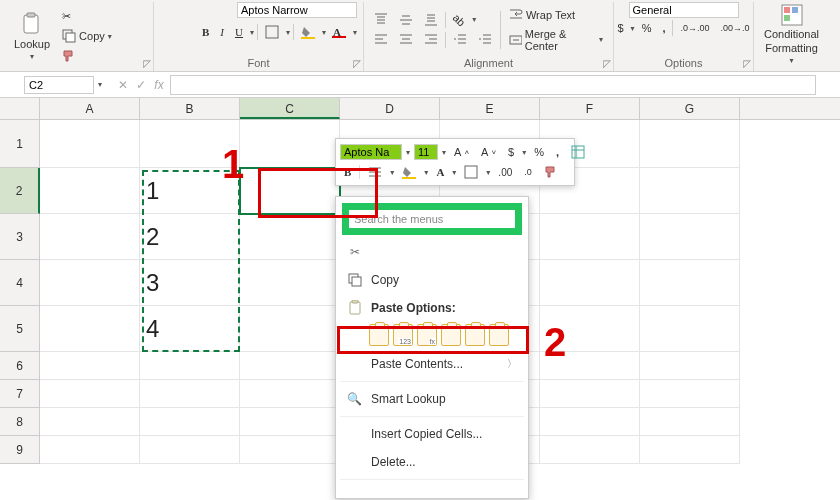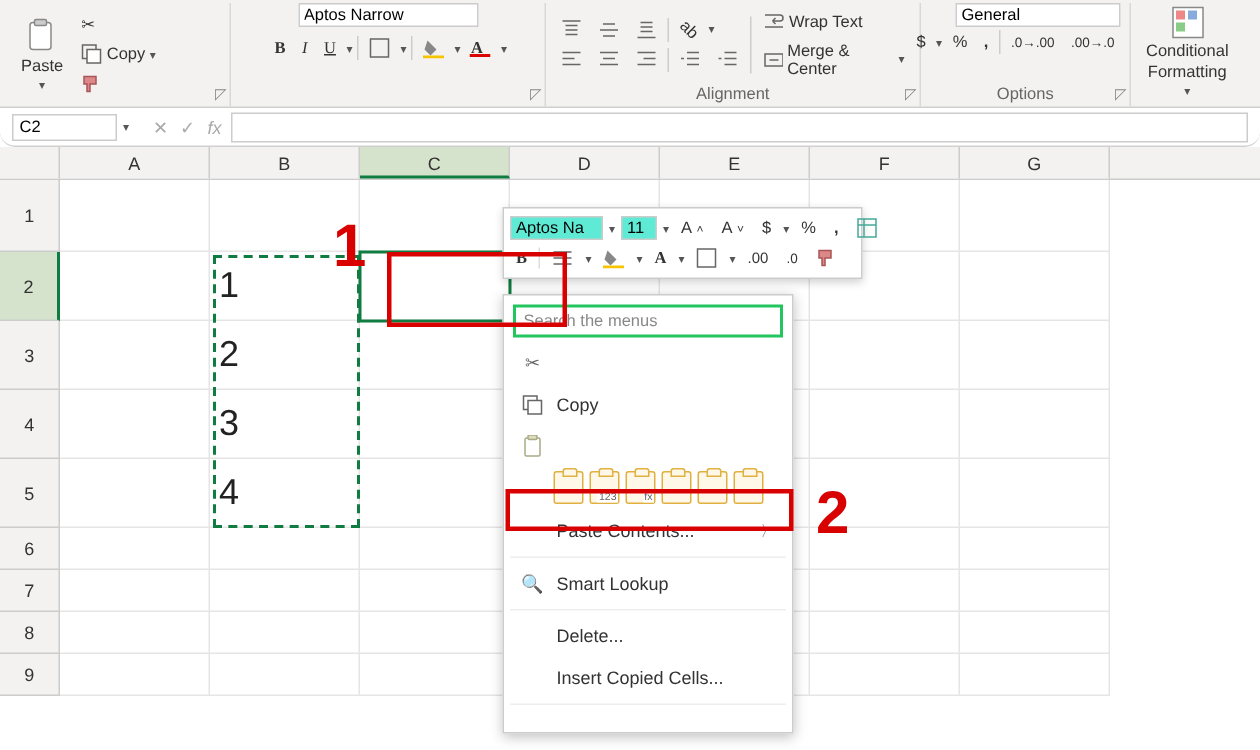--- a/index.html
+++ b/index.html
@@ -12,21 +12,21 @@
   .ribbon-group-body { flex: 1; display: flex; align-items: center; gap: 4px; }
   .rb-col { display: flex; flex-direction: column; gap: 2px; }
   .rb-row { display: flex; align-items: center; gap: 3px; }
   .rb-btn { padding: 2px 4px; border: none; background: transparent; font-size: 11px; color: #333; display: flex; align-items: center; gap: 3px; cursor: pointer; }
   .rb-bigbtn { display: flex; flex-direction: column; align-items: center; font-size: 11px; gap: 2px; cursor: pointer; padding: 2px 4px; }
   .dbs { border: 1px solid #ccc; font-size: 11px; padding: 1px 3px; background: #fff; }
   .caret { font-size: 8px; color: #555; }
   .launcher { position: absolute; right: 2px; bottom: 2px; font-size: 10px; color: #888; cursor: pointer; }
 
   
-  .fmrow { display: flex; align-items: center; gap: 4px; padding: 4px 8px; border-bottom: 1px solid #d0d0d0; background: #fff; height: 26px; border-radius: 10px; }
+  .fmrow { display: flex; align-items: center; gap: 4px; padding: 4px 24px; border-bottom: 1px solid #d0d0d0; background: #fff; height: 26px; }
   .namebox { border: 1px solid #ccc; width: 70px; font-size: 11px; padding: 2px 4px; background: #fff; }
   .fbox { border: 1px solid #ccc; flex: 1; height: 20px; background: #fff; }
   .fctl { color: #aaa; font-size: 12px; width: 14px; text-align: center; }
 
   
   .grid { position: relative; }
   .colhdrs { display: flex; height: 22px; background: #f3f2f1; border-bottom: 1px solid #ccc; }
   .corner { width: 40px; border-right: 1px solid #ccc; background: #f3f2f1; }
   .colhdr { width: 100px; border-right: 1px solid #ccc; text-align: center; font-size: 12px; color: #333; line-height: 22px; background: #f3f2f1; }
   .colhdr.sel { background: #d5e2cc; border-bottom: 2px solid #107c41; }
@@ -39,25 +39,25 @@
   .gr.r1 .cell, .gr.r1 .rowhdr { height: 48px; line-height: 48px; }
   .gri .cell, .gri .rowhdr { height: 46px; line-height: 46px; }
   .gr.small .cell, .gr.small .rowhdr { height: 28px; line-height: 28px; }
 
   
   .ants { position: absolute; border: 2px dashed #107c41; pointer-events: none; }
 
   
   .minibar { position: absolute; background: #fff; border: 1px solid #ccc; box-shadow: 0 2px 6px rgba(0,0,0,0.2); display: flex; flex-direction: column; padding: 3px; font-size: 11px; }
   .minibar .rb-row { gap: 4px; padding: 1px; }
-  .mini-dd { border: 1px solid #ccc; font-size: 11px; padding: 1px 3px; background: #5eead4; }
+  .mini-dd { border: 1px solid #ccc; font-size: 11px; padding: 1px 3px; background: #84cc16; }
 
   
   .ctxmenu { position: absolute; background: #fff; border: 1px solid #ccc; box-shadow: 0 2px 8px rgba(0,0,0,0.25); width: 194px; font-size: 12px; padding: 3px; }
-  .ctx-search { border: 2px solid #22c55e; margin: 3px; padding: 3px 5px; font-size: 11px; color: #888; }
+  .ctx-search { border: 7px solid #22c55e; margin: 3px; padding: 3px 5px; font-size: 11px; color: #888; }
   .ctx-item { display: flex; align-items: center; gap: 8px; padding: 6px 8px; cursor: pointer; }
   .ctx-ic { width: 16px; height: 16px; display: inline-flex; align-items: center; justify-content: center; color: #666; font-size: 12px; }
   .ctx-label { flex: 1; }
   .ctx-item.disabled { color: #aaa; }
   .ctx-item .arrow { font-size: 10px; color: #666; }
   .ctx-row-icons { display: flex; gap: 4px; padding: 2px 6px 4px 30px; }
   .ctx-clip { width: 20px; height: 22px; border: 1px solid #e0b040; border-radius: 2px; position: relative; background: #fff8e8; }
   .ctx-clip::before { content:""; position:absolute; top:-3px; left:5px; width:8px; height:4px; border:1px solid #e0b040; border-radius:2px 2px 0 0; background:#fff8e8; }
   .ctx-clip .sub { position: absolute; bottom: 0; right: 0; font-size: 7px; color: #666; background: #fff; padding: 0 1px; }
   .sep { height: 1px; background: #eee; margin: 3px 1px; }
@@ -73,21 +73,21 @@
 
 <div class="ribbon">
 
   <div class="ribbon-group" style="width:150px">
     <div class="ribbon-group-body">
       <div class="rb-bigbtn">
         <svg width="22" height="24" viewBox="0 0 22 24">
             <rect x="3" y="3" width="14" height="18" rx="2" fill="#fff" stroke="#888"></rect>
             <rect x="6" y="1" width="8" height="4" rx="1" fill="#ccc" stroke="#888"></rect>
           </svg>
-        <span>Paste</span>
+        <span>Lookup</span>
         <span class="caret">▾</span>
       </div>
       <div class="rb-col">
         <div class="rb-btn">
             <span>✂</span>
           </div>
         <div class="rb-btn">
           <svg width="14" height="14" viewBox="0 0 14 14">
               <rect x="1" y="1" width="9" height="9" fill="none" stroke="#666"></rect>
               <rect x="4" y="4" width="9" height="9" fill="#fff" stroke="#666"></rect>
@@ -99,21 +99,21 @@
           <svg width="14" height="14" viewBox="0 0 14 14">
               <path d="M2 2h8v5H6v5H4V7H2z" fill="#d88" stroke="#a55"></path>
             </svg>
         </div>
       </div>
     </div>
     <span class="launcher">◸</span>
   </div>
 
   <div class="ribbon-group" style="width:210px">
-    <div class="ribbon-group-body rb-col" style="align-items:center;gap:4px">
+    <div class="ribbon-group-body rb-col" style="align-items:flex-end;gap:4px">
       <div class="rb-row">
         <input class="dbs" style="width: 120px;" value="Aptos Narrow">
       </div>
       <div class="rb-row">
         <span class="rb-btn" style="font-weight:700;font-family:serif">B</span>
         <span class="rb-btn" style="font-style:italic;font-family:serif">I</span>
         <span class="rb-btn" style="text-decoration:underline;font-family:serif">U</span>
           <span class="caret">▾</span>
         <span style="width:1px;height:16px;background:#ccc"></span>
         <span class="rb-btn">
@@ -132,20 +132,21 @@
           <span class="caret">▾</span>
         <span class="rb-btn">
             <span style="font-family:serif;font-weight:700">A</span>
             <svg width="14" height="4" style="margin-left:-12px;margin-top:12px">
               <rect width="14" height="2" fill="#d00"></rect>
             </svg>
           </span>
           <span class="caret">▾</span>
       </div>
     </div>
+    <div class="ribbon-group-label">Font</div>
     <span class="launcher">◸</span>
   </div>
 
   <div class="ribbon-group" style="width:250px">
     <div class="ribbon-group-body">
       <div class="rb-col">
         <div class="rb-row">
           <span class="rb-btn">
               <svg width="14" height="14">
                 <path d="M1 1h12M3 4h8M3 7h8M3 10h8" stroke="#666"></path>
@@ -212,21 +213,21 @@
           <span>Merge &amp; Center</span>
           <span class="caret">▾</span>
         </div>
       </div>
     </div>
     <div class="ribbon-group-label">Alignment</div>
     <span class="launcher">◸</span>
   </div>
 
   <div class="ribbon-group" style="width:140px">
-    <div class="ribbon-group-body rb-col" style="align-items:flex-end">
+    <div class="ribbon-group-body rb-col" style="align-items:center">
       <input class="dbs" style="width: 110px;" value="General">
       <div class="rb-row">
         <span class="rb-btn">$</span>
           <span class="caret">▾</span>
         <span class="rb-btn">%</span>
         <span class="rb-btn" style="font-weight:700">,</span>
         <span style="width:1px;height:16px;background:#ccc"></span>
         <span class="rb-btn">
             <span style="font-size:9px">.0→.00</span>
           </span>
@@ -447,20 +448,21 @@
       </span>
     <span class="ctx-label">Copy</span>
   </div>
   <div class="ctx-item" style="cursor:default">
     <span class="ctx-ic">
         <svg width="14" height="16">
           <rect x="2" y="2" width="10" height="12" rx="1" fill="#fff" stroke="#aa8"></rect>
           <rect x="4" y="0" width="6" height="3" rx="1" fill="#ddb" stroke="#aa8"></rect>
         </svg>
       </span>
+    <span class="ctx-label" style="font-weight:600">Paste Options:</span>
   </div>
   <div class="ctx-row-icons">
     <div class="ctx-clip">
         <span class="sub"></span>
       </div>
     <div class="ctx-clip">
         <span class="sub">123</span>
       </div>
     <div class="ctx-clip">
         <span class="sub">fx</span>
@@ -481,25 +483,25 @@
     <span class="arrow">〉</span>
   </div>
   <div class="sep"></div>
   <div class="ctx-item">
     <span class="ctx-ic">🔍</span>
     <span class="ctx-label">Smart Lookup</span>
   </div>
   <div class="sep"></div>
   <div class="ctx-item">
     <span class="ctx-ic"></span>
-    <span class="ctx-label">Delete...</span>
+    <span class="ctx-label">Insert Copied Cells...</span>
   </div>
   <div class="ctx-item">
     <span class="ctx-ic"></span>
-    <span class="ctx-label">Insert Copied Cells...</span>
+    <span class="ctx-label">Delete...</span>
   </div>
   <div class="sep"></div>
   <div class="ctx-item disabled">
     
     
   </div>
 
 </div>
 
 <div class="anno" style="left:222px; top:142px">1</div>

